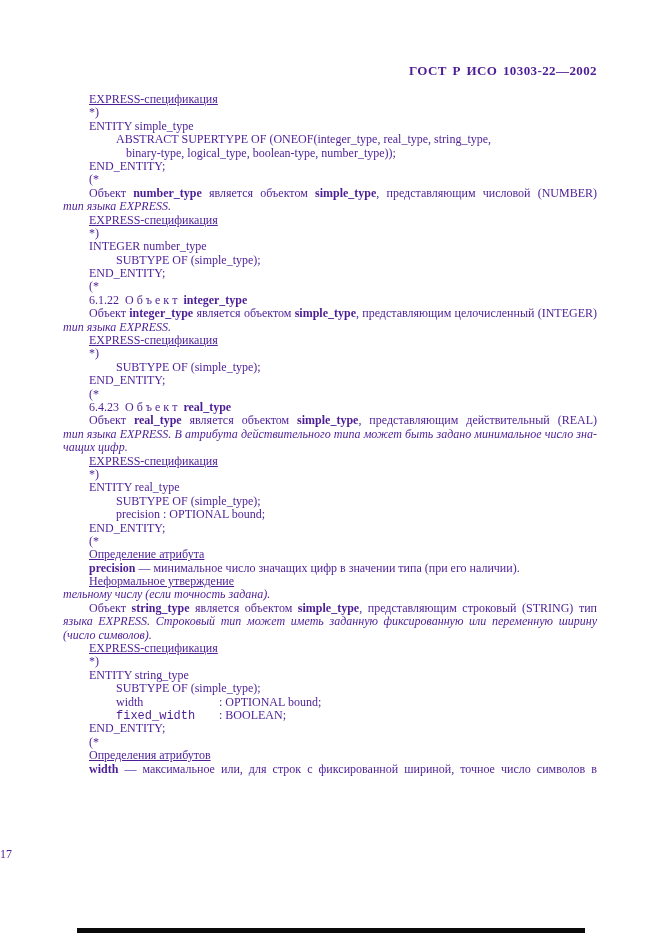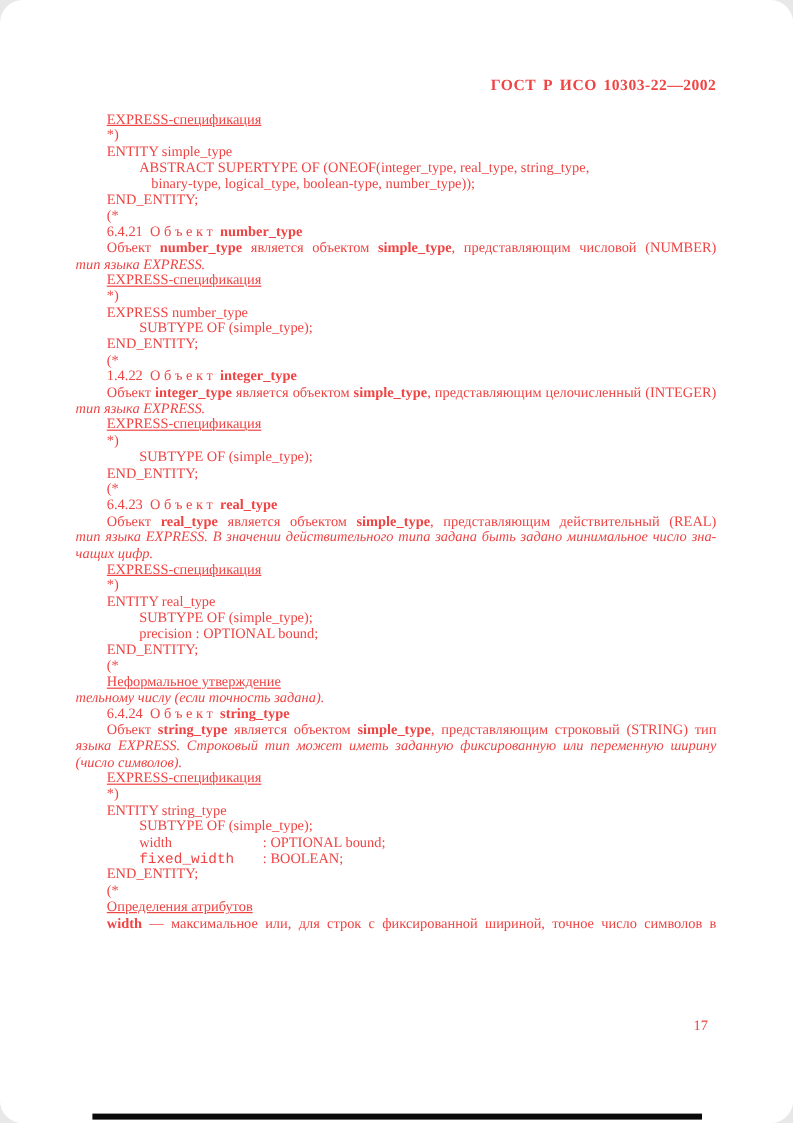--- a/index.html
+++ b/index.html
@@ -1,23 +1,22 @@
 <!DOCTYPE html>
 <html><head>
 <meta charset="utf-8">
 <style>
   html,body { margin:0; padding:0; background:#e8e8e8; }
   .page {
     position:relative;
     width:661px; height:936px;
     background:#ffffff;
     font-family:"Liberation Serif", serif;
-    color:#ef4444;
+    color:#4c1d95;
     overflow:hidden;
-    border-radius:19px;
   }
   .header {
     position:absolute; top:63px; left:0; width:597px;
     text-align:right;
     font-weight:bold; font-size:13px; letter-spacing:0.4px;
     word-spacing:2px;
     white-space:pre;
   }
   .body {
     position:absolute; left:63px; top:93px; width:534px;
@@ -28,72 +27,72 @@
   .c1 { padding-left:26px; white-space:pre; }
   .c2 { padding-left:53px; white-space:pre; }
   .c3 { padding-left:63px; white-space:pre; }
   .h1 { padding-left:26px; white-space:pre; }
   .p1 { padding-left:26px; }
   .p0 { padding-left:0;font-style:italic; }
   .j  { text-align:justify; text-align-last:justify; }
   b   { font-weight:bold; }
   .pagenum {
     position:absolute; top:847px; left:0; width:590px;
-    text-align:right; font-size:12px;
+    font-size:12px;
   }
   .bottom-bar {
     position:absolute; left:77px; top:928px; width:508px; height:5px;
     background:#0a0a0a;
   }
 </style>
 </head>
 <body>
 
 <div class="page">
   <div class="header">ГОСТ Р ИСО 10303-22—2002</div>
 
   <div class="body">
       <div class="ln u1"><span>EXPRESS-спецификация</span></div>
       <div class="ln c1"><span>*)</span></div>
       <div class="ln c1"><span>ENTITY simple_type</span></div>
       <div class="ln c2"><span>ABSTRACT SUPERTYPE OF (ONEOF(integer_type, real_type, string_type,</span></div>
       <div class="ln c3"><span>binary-type, logical_type, boolean-type, number_type));</span></div>
       <div class="ln c1"><span>END_ENTITY;</span></div>
       <div class="ln c1"><span>(*</span></div>
-      <div class="ln h1"><span>6.4.21  О б ъ е к т  </span><b>number_type</b></div>
       <div class="ln p1 j"><span>Объект </span><b>number_type</b><span> является объектом </span><b>simple_type</b><span>, представляющим числовой (NUMBER)</span></div>
       <div class="ln p0"><span>тип языка EXPRESS.</span></div>
       <div class="ln u1"><span>EXPRESS-спецификация</span></div>
       <div class="ln c1"><span>*)</span></div>
-      <div class="ln c1"><span>EXPRESS number_type</span></div>
+      <div class="ln c1"><span>INTEGER number_type</span></div>
       <div class="ln c2"><span>SUBTYPE OF (simple_type);</span></div>
       <div class="ln c1"><span>END_ENTITY;</span></div>
       <div class="ln c1"><span>(*</span></div>
-      <div class="ln h1"><span>1.4.22  О б ъ е к т  </span><b>integer_type</b></div>
+      <div class="ln h1"><span>6.1.22  О б ъ е к т  </span><b>integer_type</b></div>
       <div class="ln p1 j"><span>Объект </span><b>integer_type</b><span> является объектом </span><b>simple_type</b><span>, представляющим целочисленный (INTEGER)</span></div>
       <div class="ln p0"><span>тип языка EXPRESS.</span></div>
       <div class="ln u1"><span>EXPRESS-спецификация</span></div>
       <div class="ln c1"><span>*)</span></div>
       <div class="ln c2"><span>SUBTYPE OF (simple_type);</span></div>
       <div class="ln c1"><span>END_ENTITY;</span></div>
       <div class="ln c1"><span>(*</span></div>
       <div class="ln h1"><span>6.4.23  О б ъ е к т  </span><b>real_type</b></div>
       <div class="ln p1 j"><span>Объект </span><b>real_type</b><span> является объектом </span><b>simple_type</b><span>, представляющим действительный (REAL)</span></div>
-      <div class="ln p0 j"><span>тип языка EXPRESS. В значении действительного типа задана быть задано минимальное число зна-</span></div>
+      <div class="ln p0 j"><span>тип языка EXPRESS. В атрибута действительного типа может быть задано минимальное число зна-</span></div>
       <div class="ln p0"><span>чащих цифр.</span></div>
       <div class="ln u1"><span>EXPRESS-спецификация</span></div>
       <div class="ln c1"><span>*)</span></div>
       <div class="ln c1"><span>ENTITY real_type</span></div>
       <div class="ln c2"><span>SUBTYPE OF (simple_type);</span></div>
       <div class="ln c2"><span>precision : OPTIONAL bound;</span></div>
       <div class="ln c1"><span>END_ENTITY;</span></div>
       <div class="ln c1"><span>(*</span></div>
+      <div class="ln u1"><span>Определение атрибута</span></div>
+      <div class="ln p1"><b>precision</b><span> — минимальное число значащих цифр в значении типа (при его наличии).</span></div>
       <div class="ln u1"><span>Неформальное утверждение</span></div>
       <div class="ln p0"><span>тельному числу (если точность задана).</span></div>
-      <div class="ln h1"><span>6.4.24  О б ъ е к т  </span><b>string_type</b></div>
       <div class="ln p1 j"><span>Объект </span><b>string_type</b><span> является объектом </span><b>simple_type</b><span>, представляющим строковый (STRING) тип</span></div>
       <div class="ln p0 j"><span>языка EXPRESS. Строковый тип может иметь заданную фиксированную или переменную ширину</span></div>
       <div class="ln p0"><span>(число символов).</span></div>
       <div class="ln u1"><span>EXPRESS-спецификация</span></div>
       <div class="ln c1"><span>*)</span></div>
       <div class="ln c1"><span>ENTITY string_type</span></div>
       <div class="ln c2"><span>SUBTYPE OF (simple_type);</span></div>
       <div class="ln c2"><span style="display: inline-block; width: 103px;">width</span><span>: OPTIONAL bound;</span></div>
       <div class="ln c2"><span style="display: inline-block; width: 103px; font-family: Liberation Mono, monospace;">fixed_width</span><span>: BOOLEAN;</span></div>
       <div class="ln c1"><span>END_ENTITY;</span></div>

